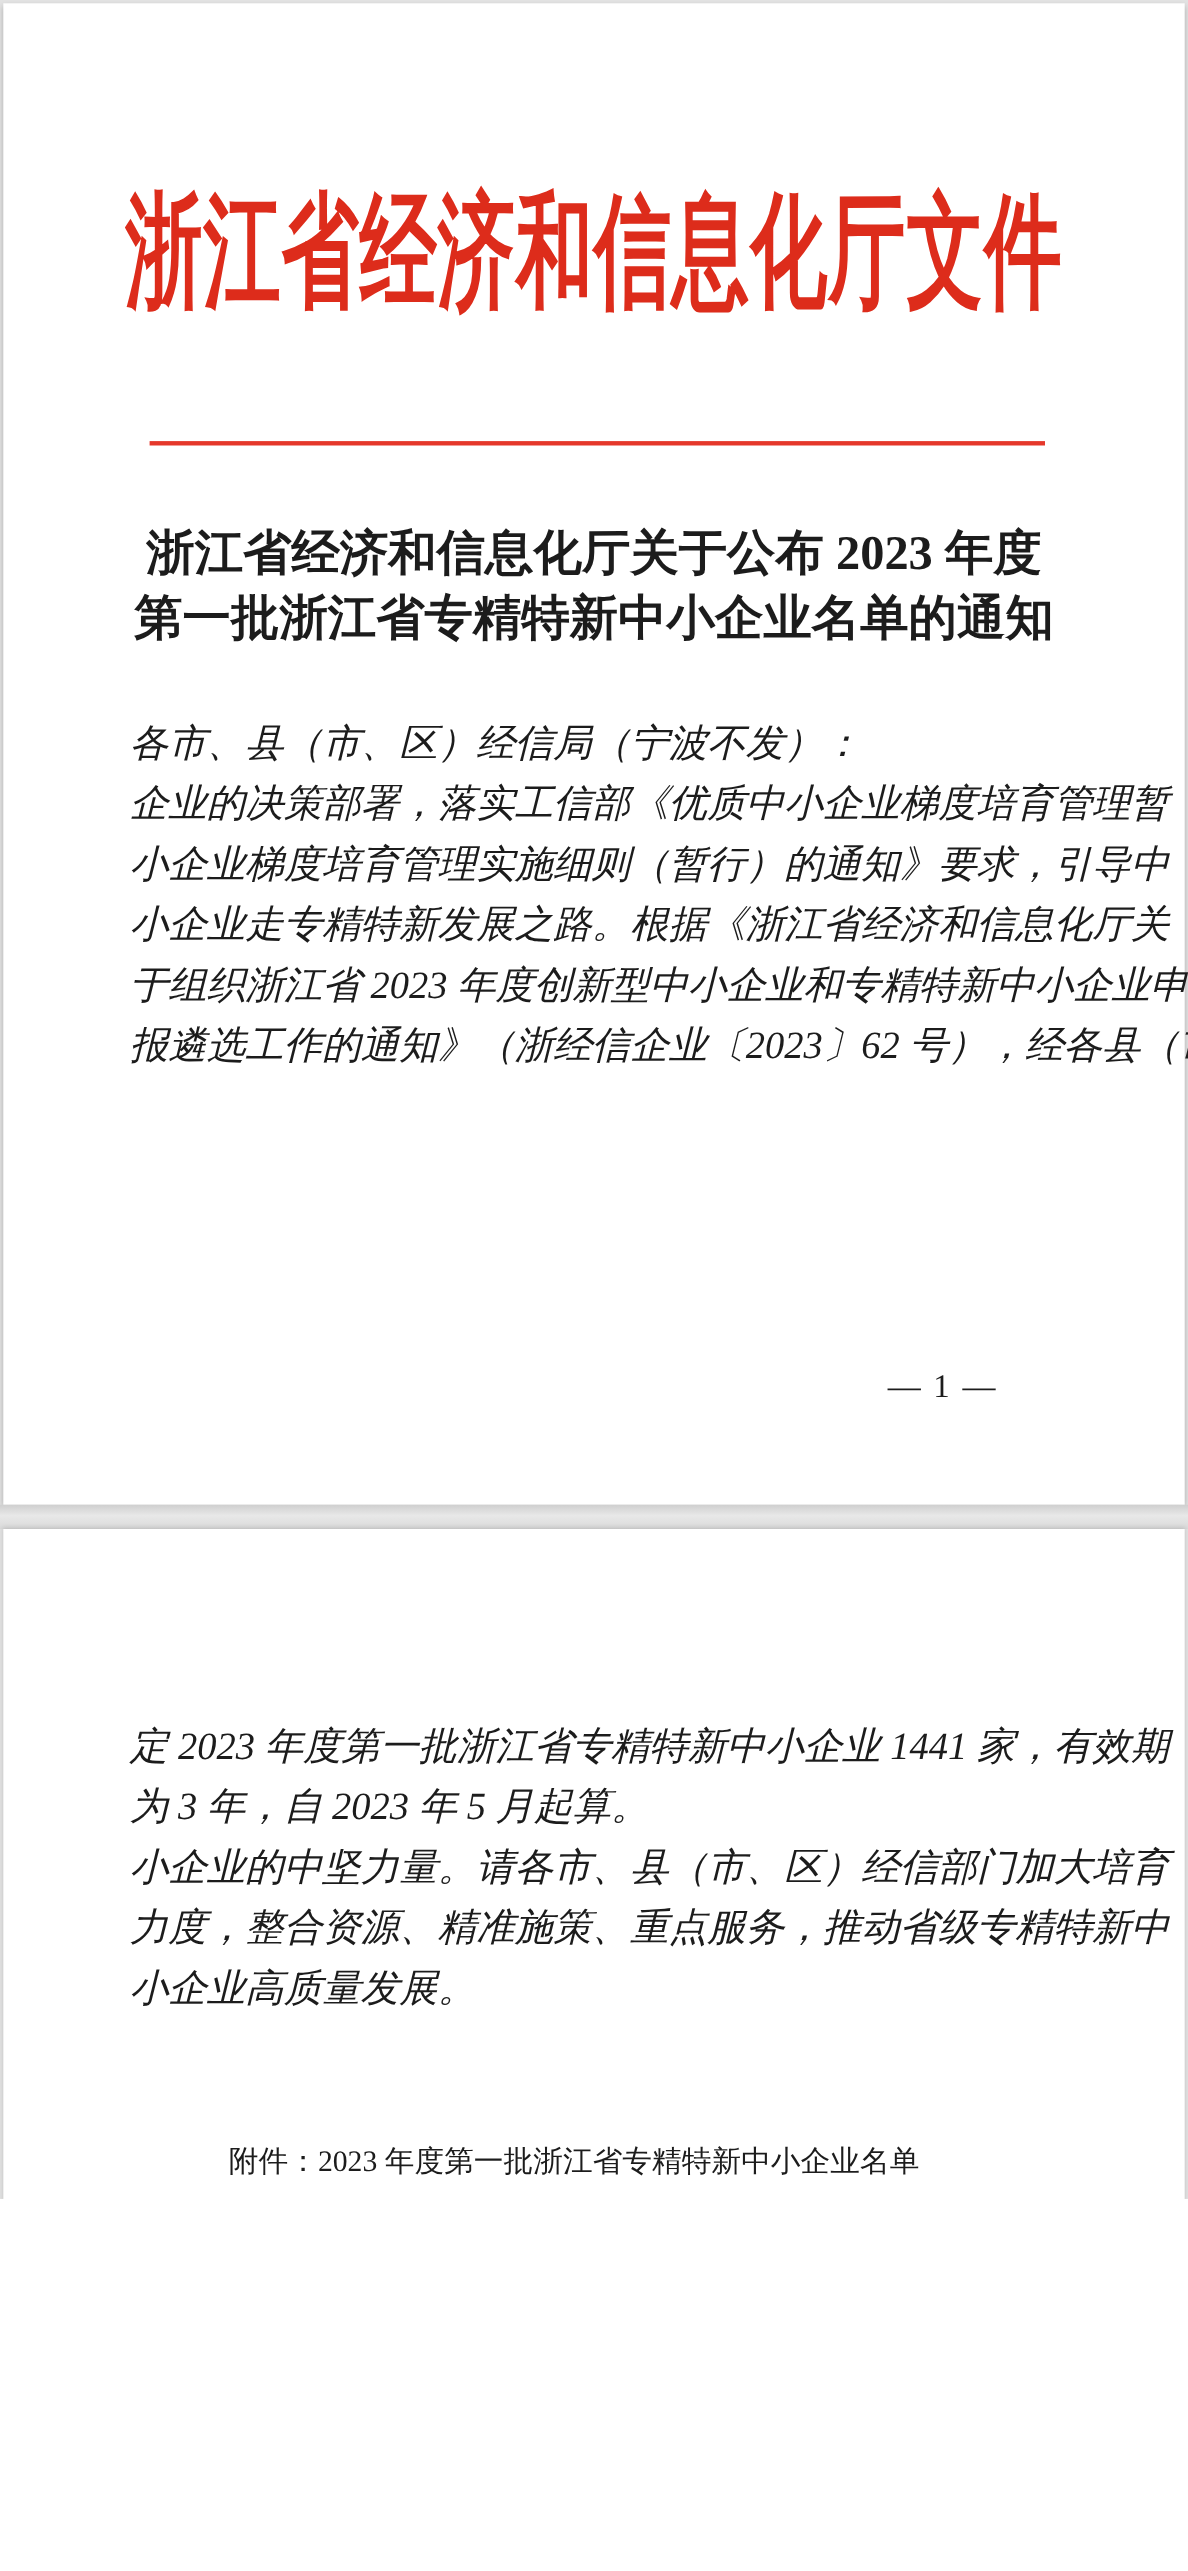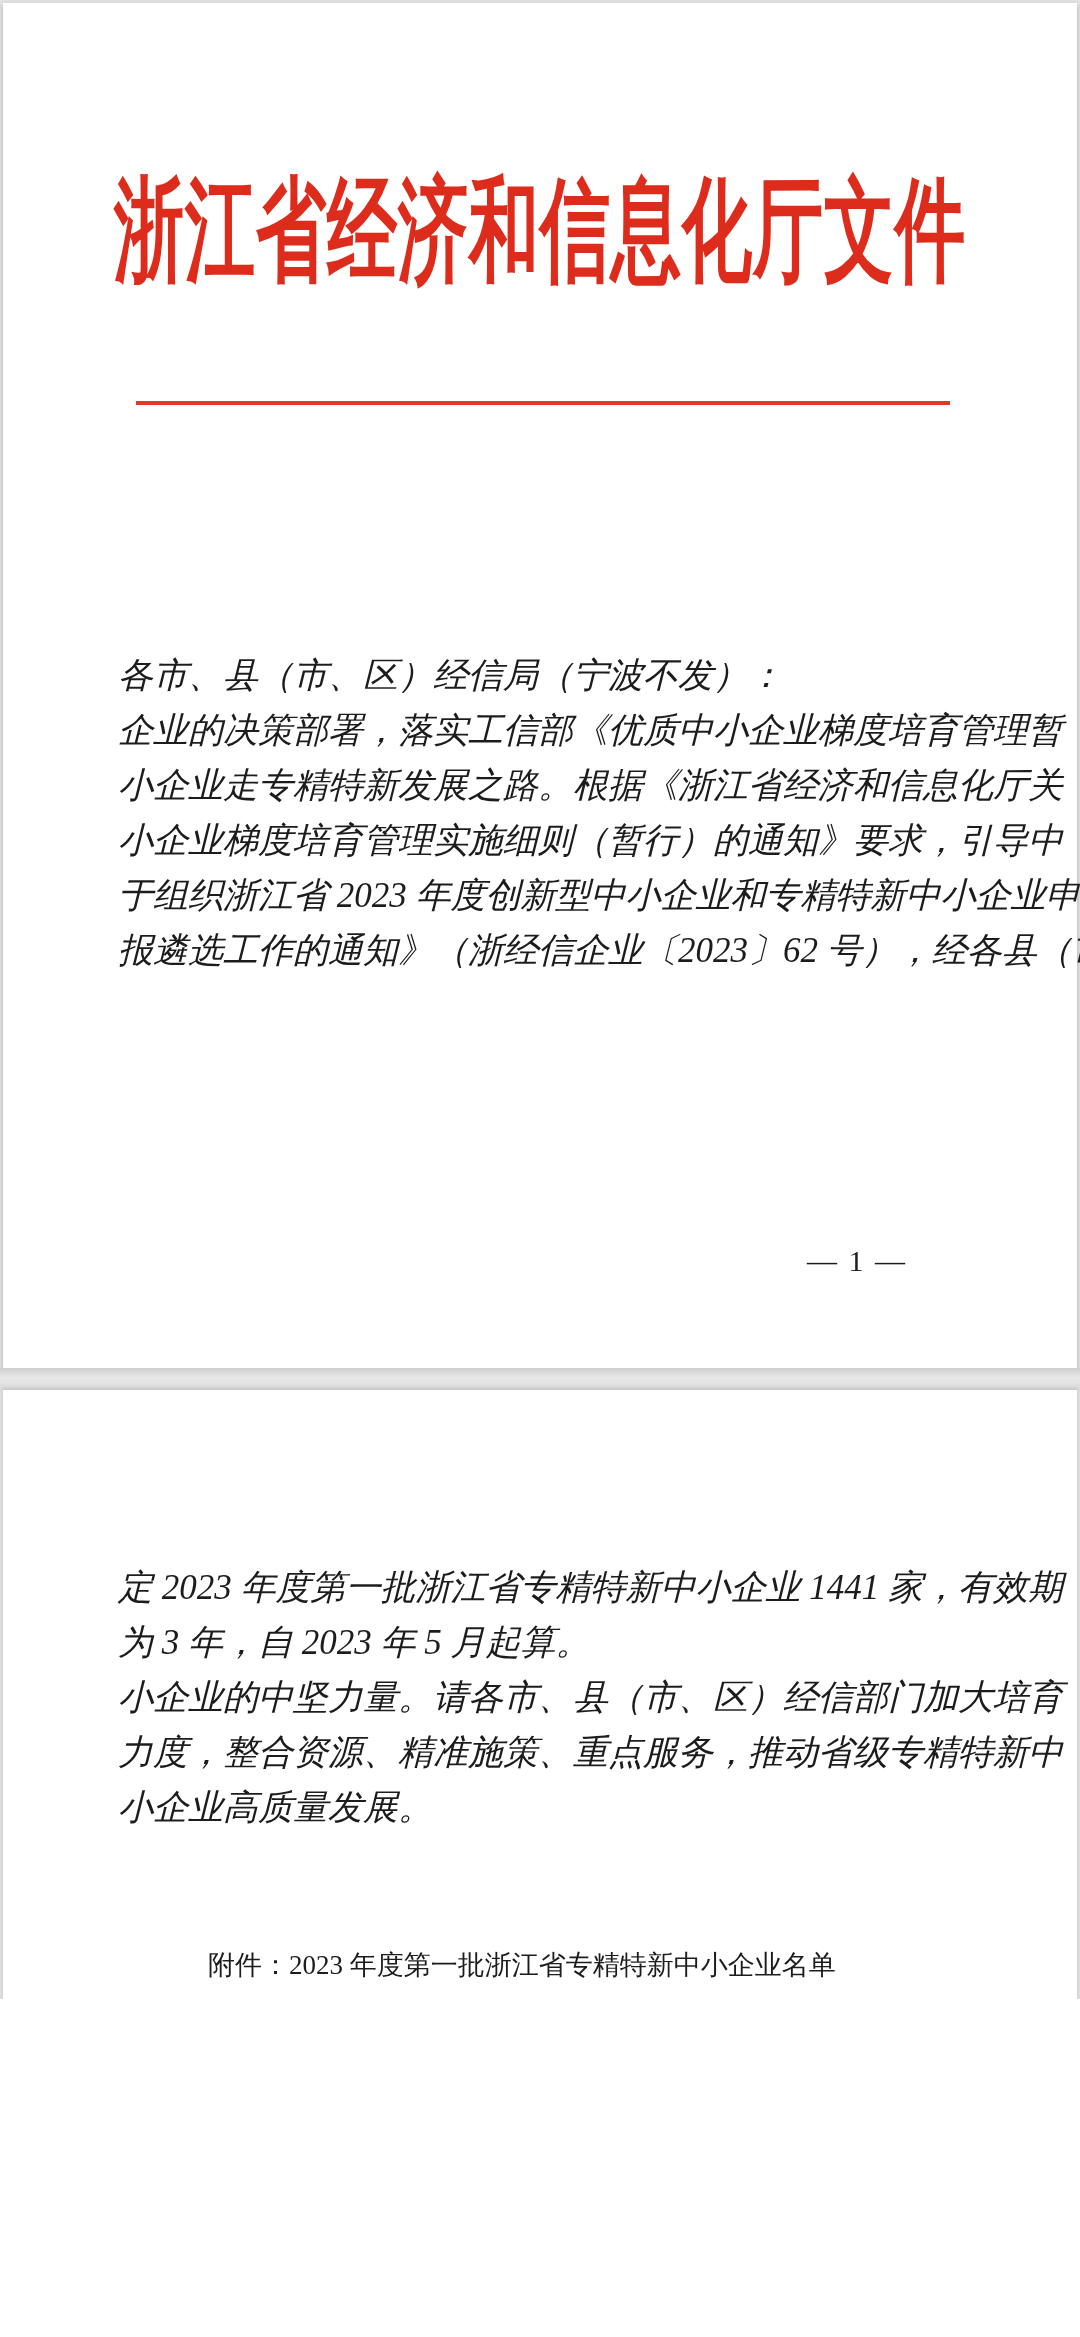--- a/index.html
+++ b/index.html
@@ -86,25 +86,29 @@
   }
 </style>
 </head>
 <body>
 
 <div class="screen">
 
   <div class="page page1">
     <div class="header-title">浙江省经济和信息化厅文件</div>
     <div class="red-rule"></div>
+    <div class="notice-title">
+      <div>浙江省经济和信息化厅关于公布 2023 年度</div>
+      <div>第一批浙江省专精特新中小企业名单的通知</div>
+    </div>
     <div class="body-text bt1">
         <div class="doc-line">各市、县（市、区）经信局（宁波不发）：</div>
         <div class="doc-line">企业的决策部署，落实工信部《优质中小企业梯度培育管理暂</div>
+        <div class="doc-line">小企业梯度培育管理实施细则（暂行）的通知》要求，引导中</div>
         <div class="doc-line">小企业走专精特新发展之路。根据《浙江省经济和信息化厅关</div>
-        <div class="doc-line">小企业梯度培育管理实施细则（暂行）的通知》要求，引导中</div>
         <div class="doc-line">于组织浙江省 2023 年度创新型中小企业和专精特新中小企业申</div>
         <div class="doc-line">报遴选工作的通知》（浙经信企业〔2023〕62 号），经各县（市、</div>
       </div>
     <div class="page-number">— 1 —</div>
   </div>
 
   <div class="page-gap"></div>
 
   <div class="page page2">
     <div class="body-text bt2">

